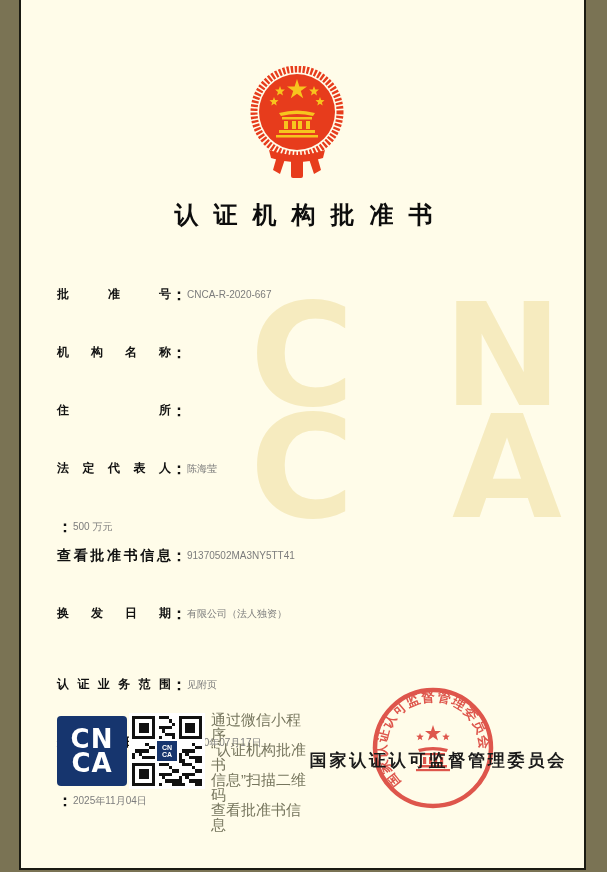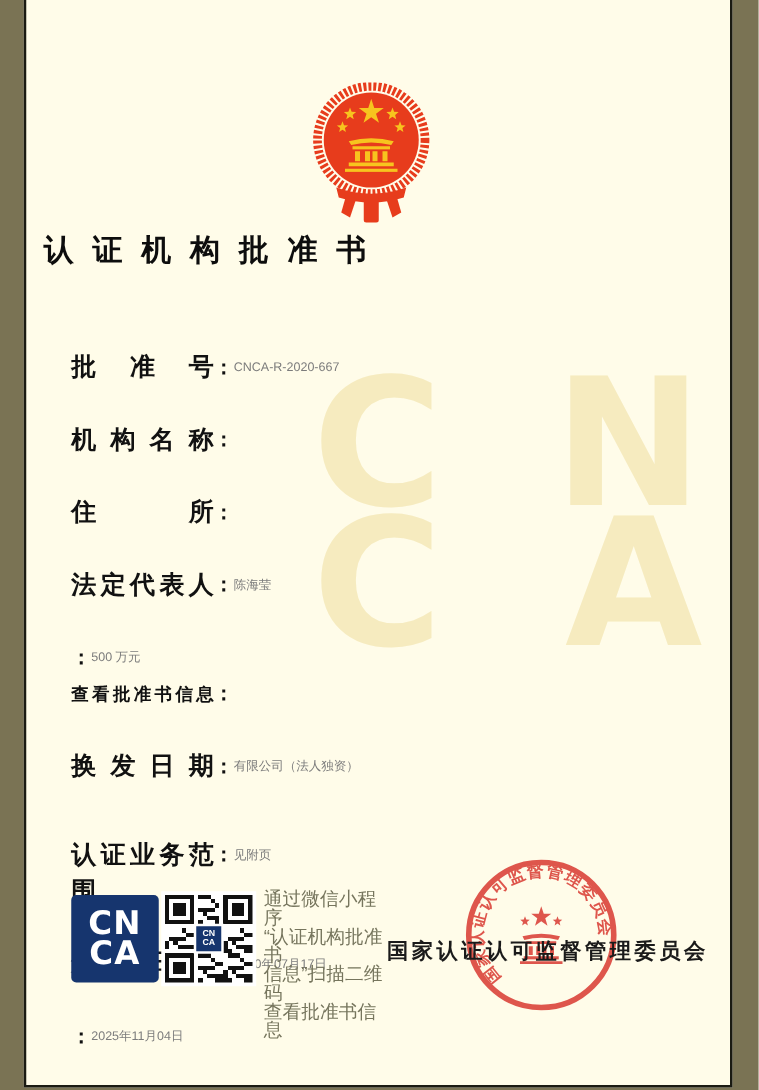--- a/index.html
+++ b/index.html
@@ -11,28 +11,28 @@
   
   .watermark{position:absolute;left:250px;top:300px;width:312px;height:224px;
              color:#f6ebbf;font-weight:900;z-index:0;pointer-events:none;}
   .wm-row{display:flex;justify-content:space-between;height:112px;align-items:center;}
   .wm-letter{font-size:142px;line-height:112px;font-family:"DejaVu Sans",sans-serif;}
 
   
   .emblem{position:absolute;left:249px;top:66px;width:96px;height:116px;z-index:2;}
 
   
-  .title{position:absolute;left:20px;top:184px;width:567px;text-align:left;
+  .title{position:absolute;left:20px;top:199px;width:567px;text-align:center;
          font-size:24px;font-weight:bold;color:#0d0d0d;letter-spacing:15px;text-indent:15px;z-index:2;}
 
   
   .fields{position:absolute;left:57px;top:273px;width:512px;padding-top:7px;z-index:2;}
   .row{display:flex;line-height:29px;}
   .row.gap{margin-top:13px;}
-  .flabel{display:inline-block;width:114px;font-size:20px;font-weight:bold;color:#111;
+  .flabel{display:inline-block;width:114px;font-size:12px;font-weight:bold;color:#111;
           text-align:justify;text-align-last:justify;flex:0 0 114px;}
   .flabel::after{content:"";display:inline-block;width:100%;height:0;}
   .fcolon{flex:0 0 16px;font-size:16px;font-weight:bold;color:#111;}
   .fvalue{flex:1;font-size:10px;color:#7c7c7c;}
 
   
   .cnca-logo{position:absolute;left:57px;top:716px;width:70px;height:70px;background:#16356e;
              border-radius:4px;display:flex;flex-direction:column;align-items:center;justify-content:center;z-index:2;}
   .cnca-logo span{color:#fff;font-weight:900;font-size:26px;line-height:24px;letter-spacing:1px;
                   font-family:"DejaVu Sans",sans-serif;}
@@ -129,20 +129,21 @@
     </div>
 
     <div class="row">
       <span class="fcolon">：</span>
       <span class="fvalue">500 万元</span>
     </div>
 
     <div class="row">
       <span class="flabel" style="font-size: 14px;">查看批准书信息</span>
       <span class="fcolon">：</span>
+      <span class="fvalue">91370502MA3NY5TT41</span>
     </div>
 
     <div class="row">
       <span class="flabel">换发日期</span>
       <span class="fcolon">：</span>
       <span class="fvalue">有限公司（法人独资）</span>
     </div>
 
     <div class="row gap">
       <span class="flabel">认证业务范围</span>

